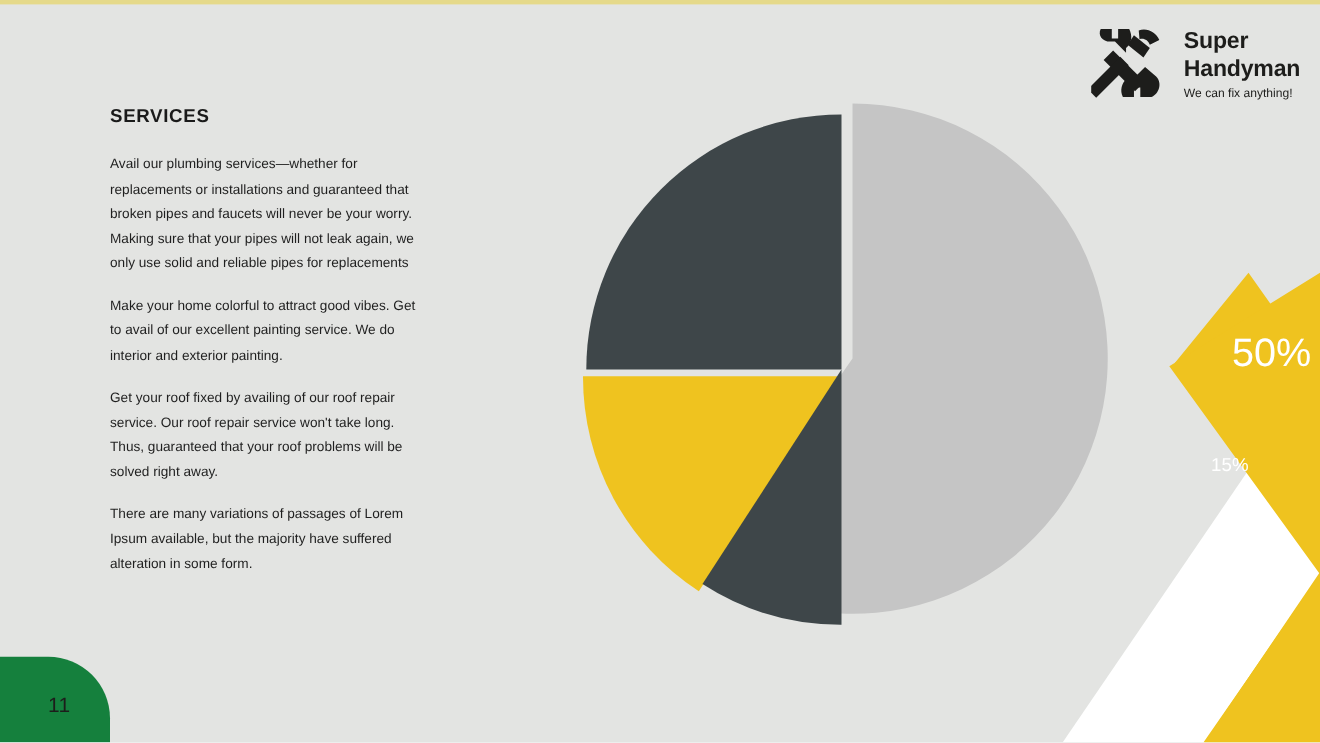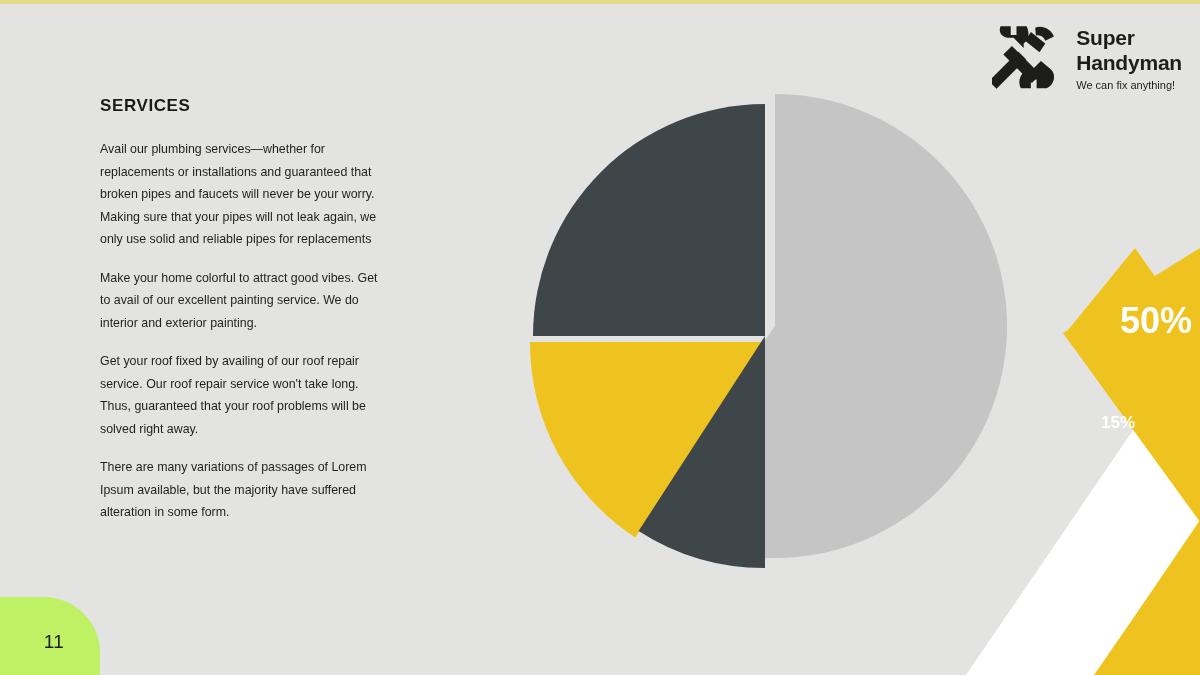--- a/index.html
+++ b/index.html
@@ -20,41 +20,41 @@
 
   #top-rule {
     position:absolute; top:0; left:0;
     width:1200px; height:4px;
     background:#e5d98a;
   }
 
   #page-badge {
     position:absolute; left:0; bottom:0;
     width:100px; height:78px;
-    background:#bef264;
+    background:#15803d;
     border-top-right-radius:56px;
     display:flex; align-items:center; justify-content:center;
   }
   #page-badge .num {
     font-size:19px; color:#1d1d1b;
     letter-spacing:0.5px;
     transform:translate(4px,6px);
   }
 
   
   #pie-wrap {
     position:absolute;
     left:500px; top:60px;
     width:560px; height:560px;
   }
   #pie-svg { display:block; width:560px; height:560px; overflow:visible; }
 
   .slice-label {
     position:absolute;
-    font-weight:bold;
+    font-weight:normal;
     white-space:nowrap;
     pointer-events:none;
   }
   #label-50 {
     left:620px; top:240px;
     font-size:36px; color:#ffffff;
   }
   #label-15a {
     left:601px; top:353px;
     font-size:17px; color:#ffffff;

